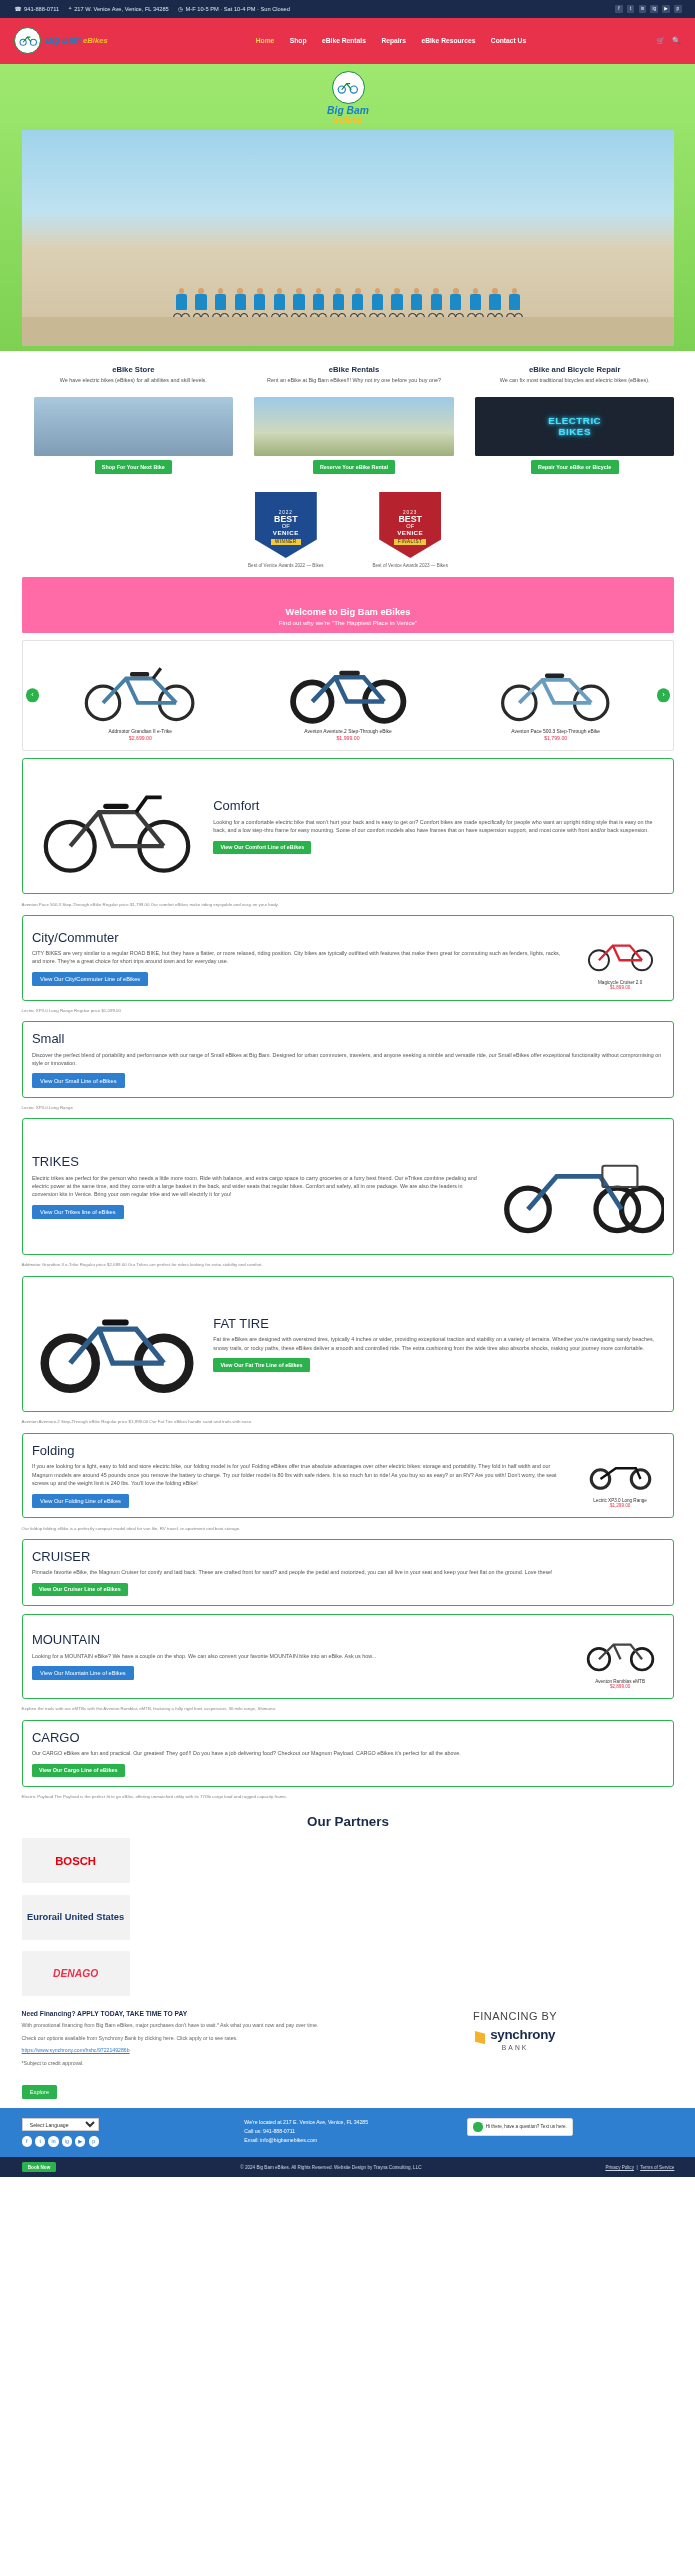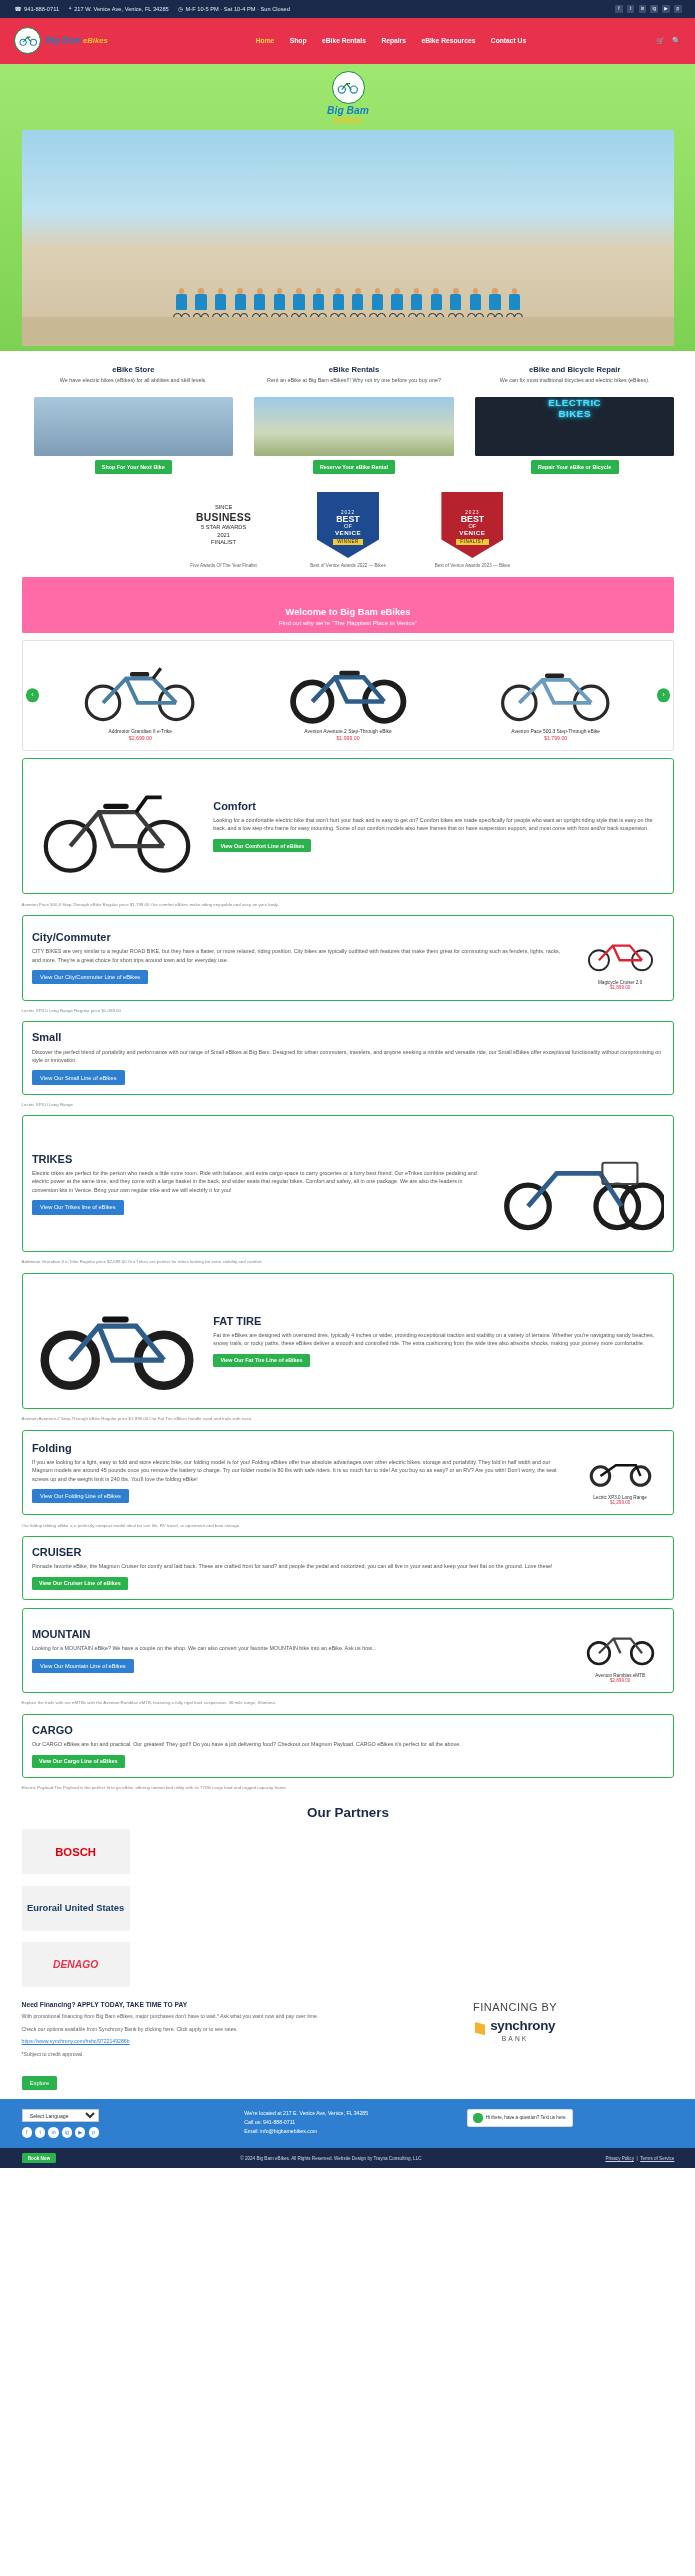--- a/index.html
+++ b/index.html
@@ -100,21 +100,21 @@
   }
   .col3 { flex: 1; text-align: center; padding-left: 12px; }
   .col3 h3 { color: #1b2a4a; font-size: 7.7px; margin-bottom: 3.1px; font-weight: bold; }
   .col3 p { font-size: 5.4px; color: #555; line-height: 1.45; min-height: 15.5px; }
   .col3-photo {
     height: 59px; margin: 4.6px 0; border-radius: 1.5px;
     background: linear-gradient(180deg,#a8c8dd,#7f9cb5);
     position: relative; overflow: hidden;
   }
   .col3-photo.p2 { background: linear-gradient(180deg,#9dc9e8 0%, #cfd9bb 60%, #9eb07c 100%); }
-  .col3-photo.p3 { background: #1b2430; display:flex; justify-content:center; }
+  .col3-photo.p3 { background: #1b2430; display:flex; align-items:center; justify-content:center; }
   .neon-sign {
     color: #49e0ff; font-size: 9.8px; font-weight: bold; letter-spacing: 0.5px;
     text-shadow: 0 0 3.1px #49e0ff, 0 0 7.2px #1aa0d0;
   }
   .green-btn {
     display: inline-block; background: #2bb24c; color: #fff;
     border: none; border-radius: 1.5px; padding: 3.6px 7.2px;
     font-size: 5.4px; font-weight: bold; cursor: pointer;
   }
 
@@ -171,21 +171,21 @@
   
   .feature {
     margin: 7.2px 21.6px; border: 1px solid #2bb24c; border-radius: 3.1px;
     display: flex; align-items: center; padding: 9.3px; gap: 11.3px; background: #fff;
   }
   .feature-img {
     width: 170px; height: 116px; flex-shrink: 0;
     display: flex; align-items: center; justify-content: center;
   }
   .feature-body { flex: 1; }
-  .feature-body h3 { font-size: 11px; color: #1b2a4a; margin-bottom: 4.1px; font-weight: bold; }
+  .feature-body h3 { font-size: 13px; color: #1b2a4a; margin-bottom: 4.1px; font-weight: normal; }
   .feature-body p { font-size: 5.4px; line-height: 1.55; color: #555; margin-bottom: 6.2px; }
   .blue-btn {
     display: inline-block; background: #2f7fd1; color: #fff; border: none;
     border-radius: 1.5px; padding: 4.1px 8.2px; font-size: 5.7px; cursor: pointer;
   }
   .sub-prod { text-align: center; width: 88px; font-size: 4.6px; }
   .sub-prod .sp-name { margin-top: 2.1px; color: #333; }
   .sub-prod .sp-price { color: #e8314a; }
   .feat-caption { font-size: 4.4px; color: #888; margin: 1px 21.6px 0; line-height: 1.4; }
 
@@ -434,32 +434,20 @@
       <span class="neon-sign">ELECTRIC<br>BIKES</span>
     </div>
     <button class="green-btn">Repair Your eBike or Bicycle</button>
   </div>
 </div>
 
 
 <div class="awards">
   <div class="award">
     <div class="award-badge">
-      <div class="laurel">
-        <div>SINCE</div>
-        <div class="big">BUSINESS</div>
-        <div>5 STAR AWARDS</div>
-        <div>2021</div>
-        <div>FINALIST</div>
-      </div>
-    </div>
-    <div class="award-cap">Five Awards Of The Year Finalist</div>
-  </div>
-  <div class="award">
-    <div class="award-badge">
       <div class="shield">
         <span class="yr">2022</span>
         <span class="bst">BEST</span>
         <span>OF</span>
         <span class="ven">VENICE</span>
         <span class="win">WINNER</span>
       </div>
     </div>
     <div class="award-cap">Best of Venice Awards 2022 — Bikes</div>
   </div>

